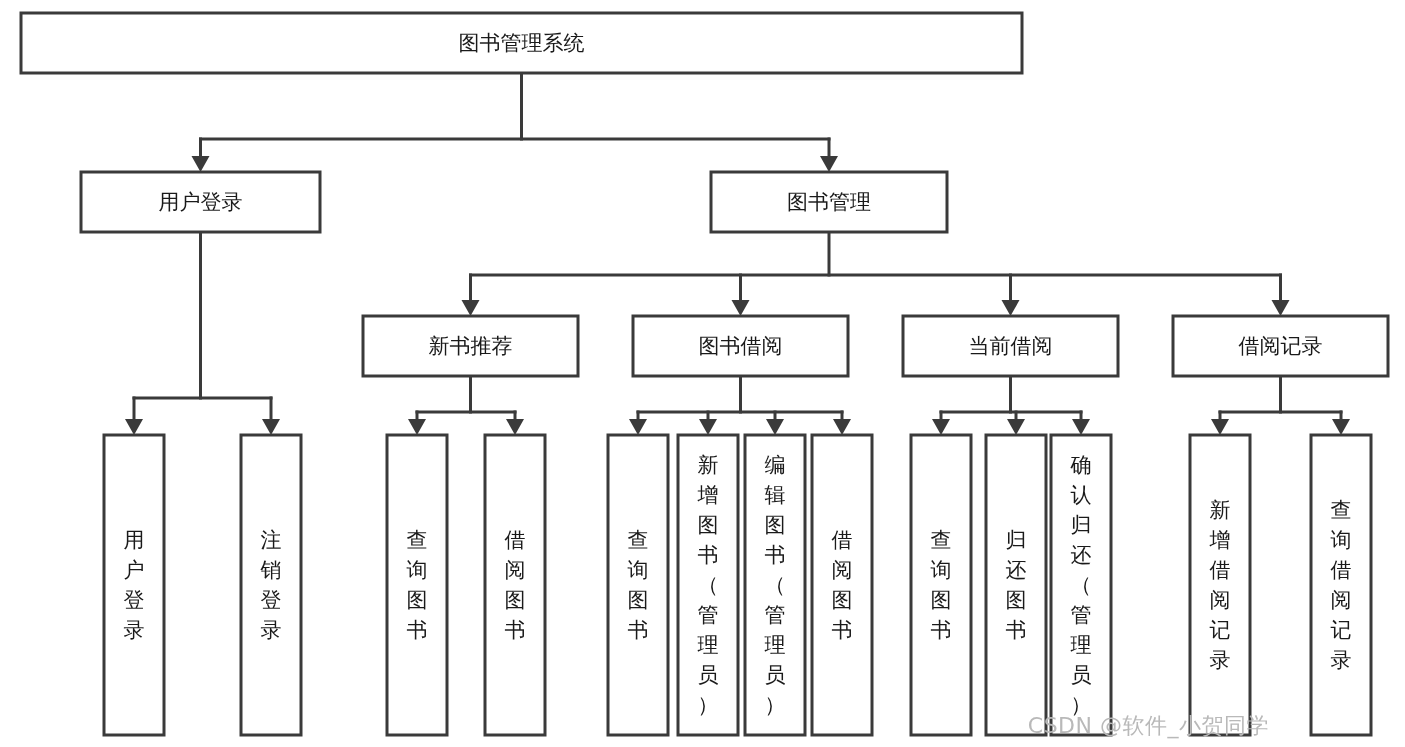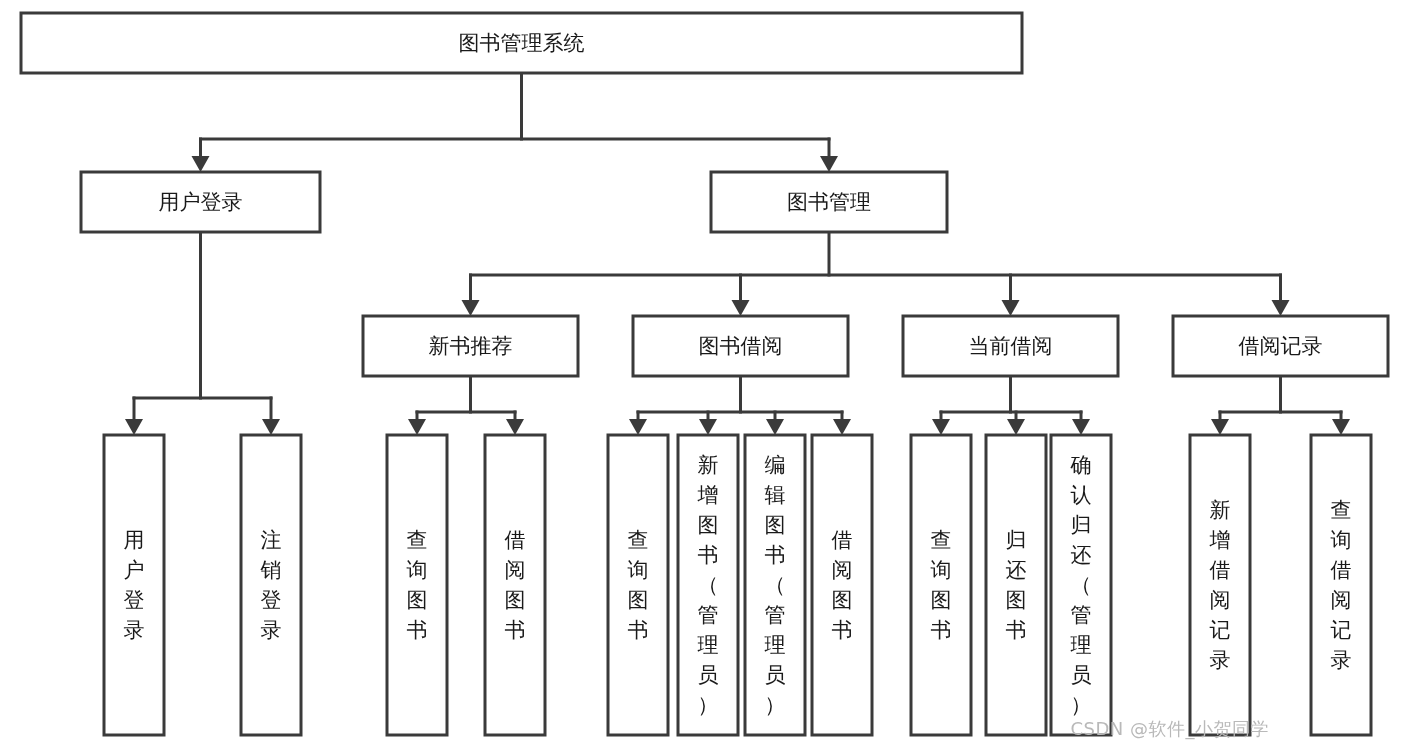--- a/index.html
+++ b/index.html
@@ -54,21 +54,21 @@
     font-family: "DejaVu Sans", "Liberation Sans", sans-serif;
     font-size: 21px;
     fill: #1a1a1a;
     text-anchor: middle;
   }
   .watermark {
     position: absolute;
     right: 12px;
     bottom: 6px;
     font-family: "DejaVu Sans", "Liberation Sans", sans-serif;
-    font-size: 18px;
+    font-size: 22px;
     color: #b9b9b9;
     letter-spacing: 0.5px;
     white-space: nowrap;
     user-select: none;
   }
 </style>
 </head>
 <body>
 
 <div id="diagram-root">

